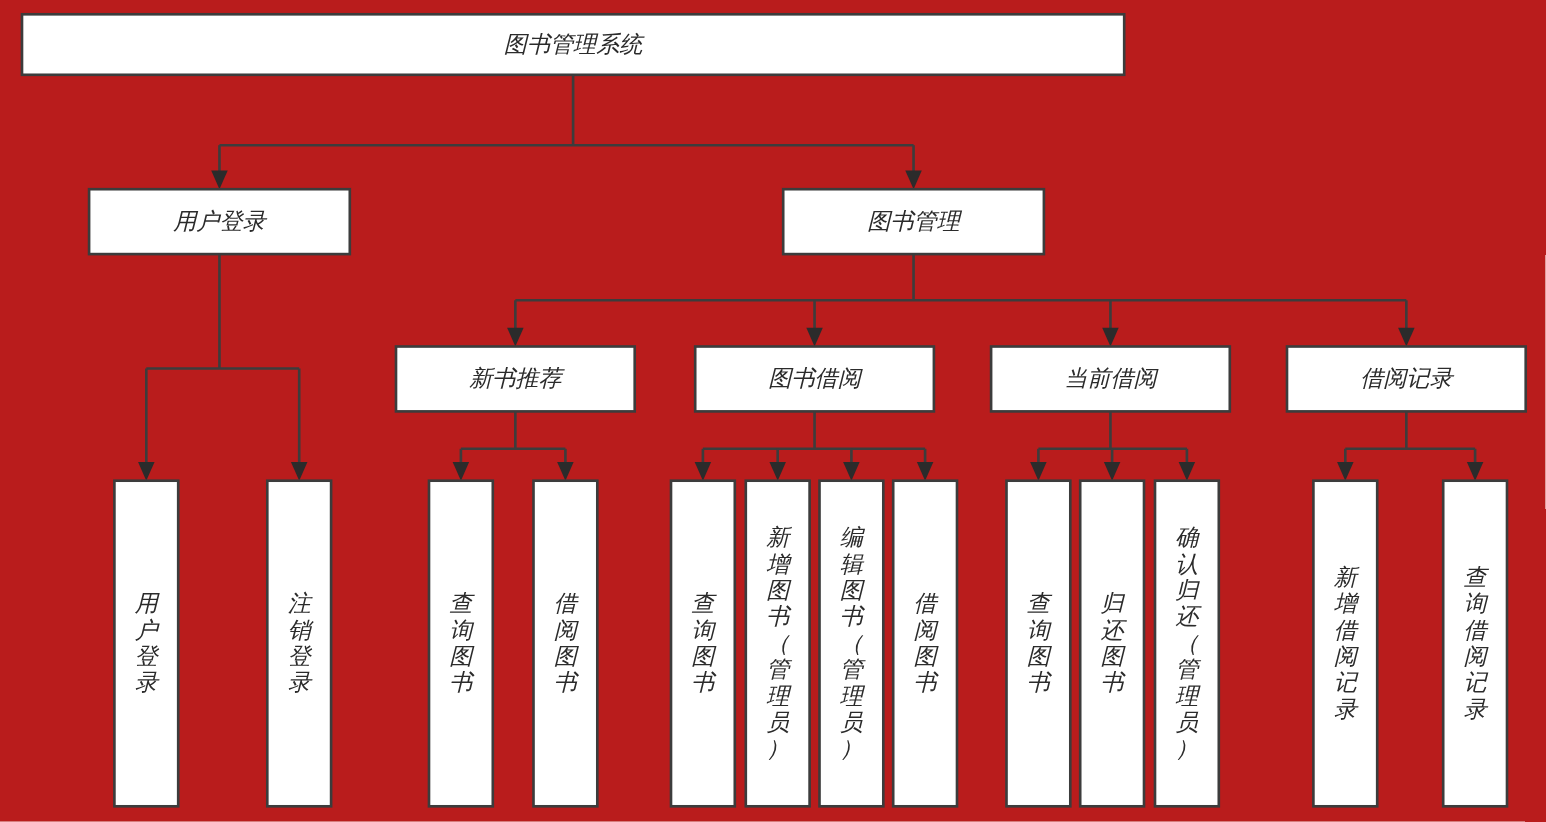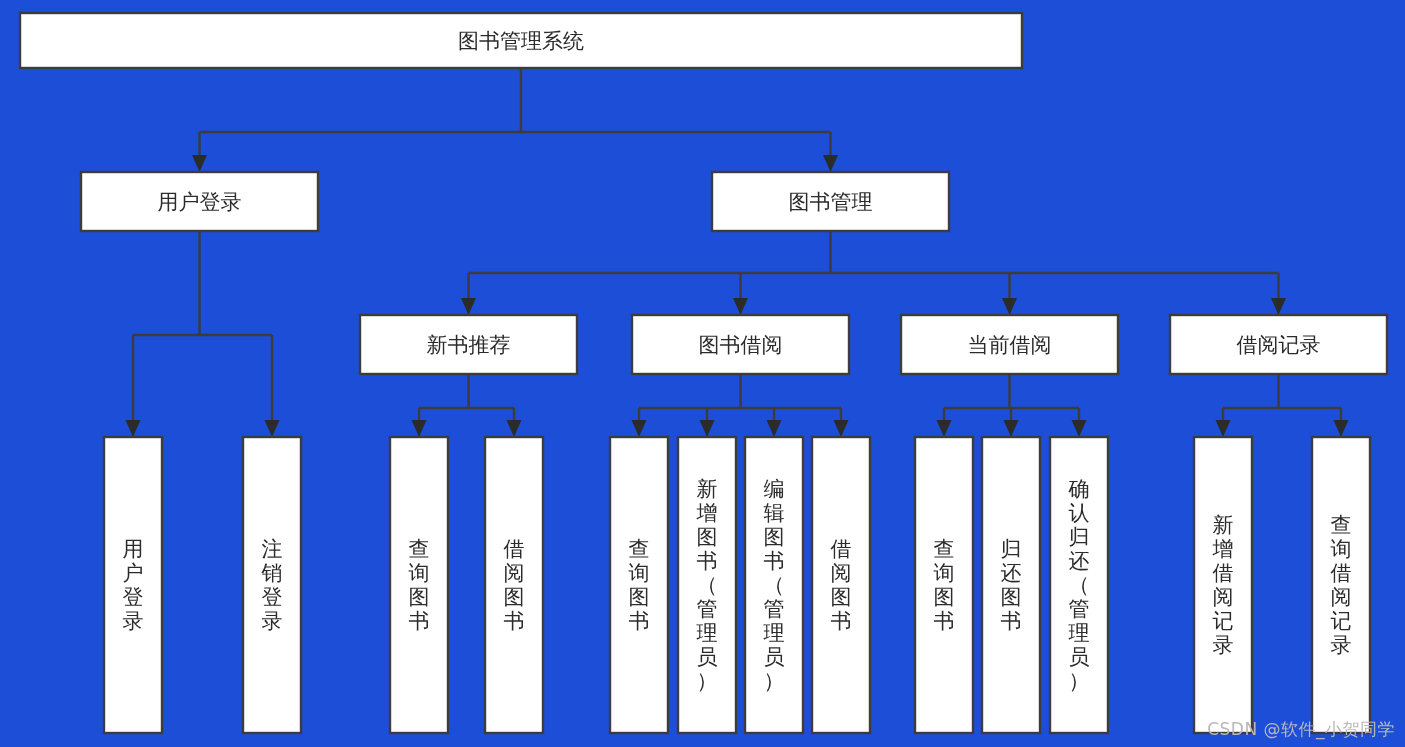--- a/index.html
+++ b/index.html
@@ -7,22 +7,23 @@
     padding: 0;
     background: #ffffff;
   }
   body {
     font-family: "DejaVu Sans", "Liberation Sans", sans-serif;
   }
   #canvas {
     position: relative;
     width: 1405px;
     height: 747px;
-    background: #1d4ed8;
+    background: #b91c1c;
     overflow: hidden;
+    font-style: italic;
   }
   #diagram-svg {
     position: absolute;
     left: 0;
     top: 0;
     width: 1405px;
     height: 747px;
   }
   .node-box {
     fill: #ffffff;
@@ -155,14 +156,13 @@
       <text x="1079" class="node-label-vertical"><tspan x="1079" y="495.72">确</tspan><tspan x="1079" y="519.72">认</tspan><tspan x="1079" y="543.72">归</tspan><tspan x="1079" y="567.72">还</tspan><tspan x="1079" y="591.72">（</tspan><tspan x="1079" y="615.72">管</tspan><tspan x="1079" y="639.72">理</tspan><tspan x="1079" y="663.72">员</tspan><tspan x="1079" y="687.72">）</tspan></text>
       <path d="M 1223 408 L 1223 421" class="connector"></path>
       <path d="M 1215.5 420 L 1230.5 420 L 1223 437 Z" class="arrow-head"></path>
       <rect x="1194" y="437" width="58" height="296" class="node-box" rx="0"></rect>
       <text x="1223" class="node-label-vertical"><tspan x="1223" y="531.72">新</tspan><tspan x="1223" y="555.72">增</tspan><tspan x="1223" y="579.72">借</tspan><tspan x="1223" y="603.72">阅</tspan><tspan x="1223" y="627.72">记</tspan><tspan x="1223" y="651.72">录</tspan></text>
       <path d="M 1341 408 L 1341 421" class="connector"></path>
       <path d="M 1333.5 420 L 1348.5 420 L 1341 437 Z" class="arrow-head"></path>
       <rect x="1312" y="437" width="58" height="296" class="node-box" rx="0"></rect>
       <text x="1341" class="node-label-vertical"><tspan x="1341" y="531.72">查</tspan><tspan x="1341" y="555.72">询</tspan><tspan x="1341" y="579.72">借</tspan><tspan x="1341" y="603.72">阅</tspan><tspan x="1341" y="627.72">记</tspan><tspan x="1341" y="651.72">录</tspan></text>
     </svg>
-  <div class="watermark">CSDN @软件_小贺同学</div>
 </div>
 
 </body></html>

